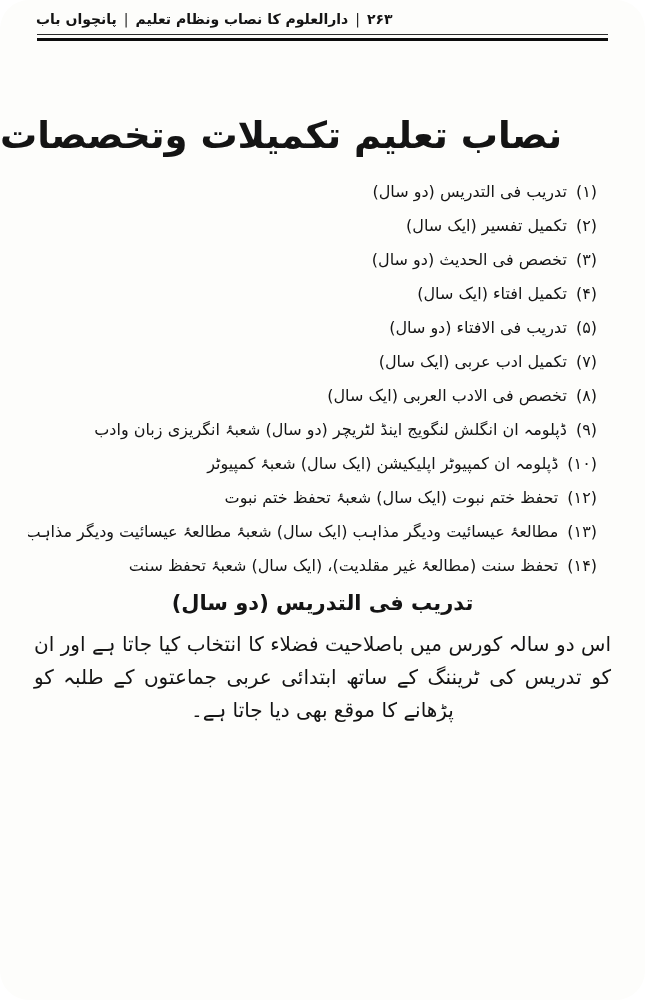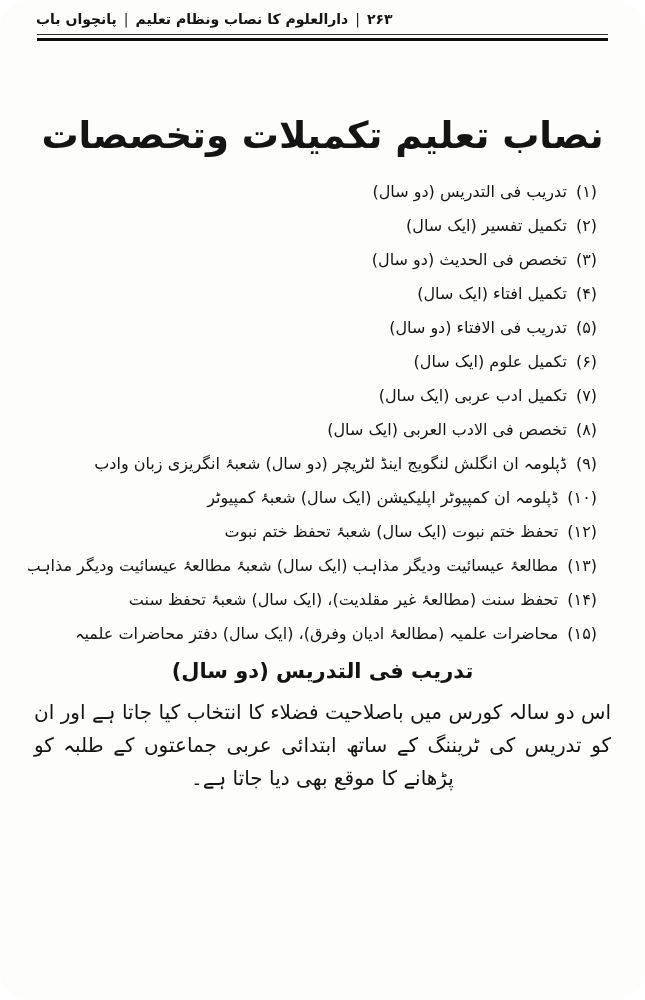--- a/index.html
+++ b/index.html
@@ -38,21 +38,21 @@
   }
   .header-rule {
     margin: 7px 37px 0 37px;
     height: 3px;
     border-top: 1.5px solid #2a2a2a;
     border-bottom: 3.5px solid #0d0d0d;
   }
   .main-title {
     direction: rtl;
     margin: 72px 0 0 0;
-    text-align: center;
+    text-align: left;
     font-size: 37px;
     line-height: 1.25;
     font-weight: bold;
     letter-spacing: 0.5px;
   }
   .section-heading {
     direction: rtl;
     margin: 24px 0 0 0;
     text-align: center;
     font-size: 23px;
@@ -125,23 +125,20 @@
   </li>
 
   <li class="program-item">
     <span class="num">(۴)</span><span class="label">تکمیل افتاء (ایک سال)</span>
   </li>
 
   <li class="program-item">
     <span class="num">(۵)</span><span class="label">تدریب فی الافتاء (دو سال)</span>
   </li>
 
-  <li class="program-item">
-    <span class="num">(۶)</span><span class="label">تکمیل علوم (ایک سال)</span>
-  </li>
 
   <li class="program-item">
     <span class="num">(۷)</span><span class="label">تکمیل ادب عربی (ایک سال)</span>
   </li>
 
   <li class="program-item">
     <span class="num">(۸)</span><span class="label">تخصص فی الادب العربی (ایک سال)</span>
   </li>
 
   <li class="program-item">
@@ -158,23 +155,20 @@
   </li>
 
   <li class="program-item">
     <span class="num">(۱۳)</span><span class="label">مطالعۂ عیسائیت ودیگر مذاہب (ایک سال) شعبۂ مطالعۂ عیسائیت ودیگر مذاہب</span>
   </li>
 
   <li class="program-item">
     <span class="num">(۱۴)</span><span class="label">تحفظ سنت (مطالعۂ غیر مقلدیت)، (ایک سال) شعبۂ تحفظ سنت</span>
   </li>
 
-  <li class="program-item">
-    <span class="num">(۱۵)</span><span class="label">محاضرات علمیہ (مطالعۂ ادیان وفرق)، (ایک سال) دفتر محاضرات علمیہ</span>
-  </li>
 
 
 </ol>
 
   <h3 class="course-heading">تدریب فی التدریس (دو سال)</h3>
 
   <p class="course-body">اس دو سالہ کورس میں باصلاحیت فضلاء کا انتخاب کیا جاتا ہے اور ان کو تدریس کی ٹریننگ کے ساتھ ابتدائی عربی جماعتوں کے طلبہ کو پڑھانے کا موقع بھی دیا جاتا ہے۔</p>
 
 </div>
 

